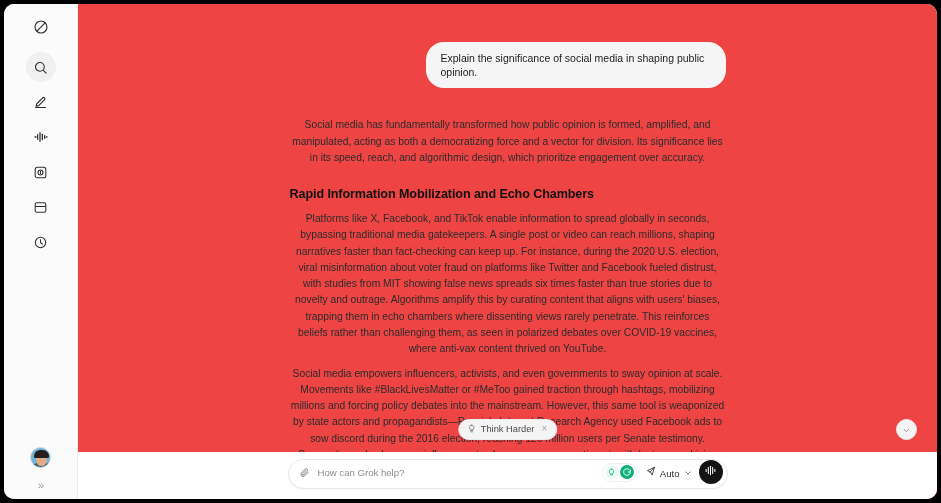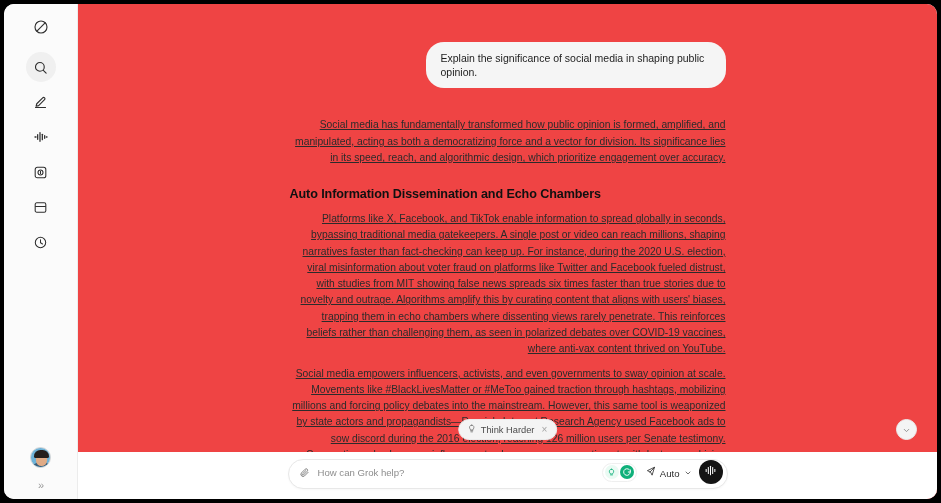--- a/index.html
+++ b/index.html
@@ -111,40 +111,39 @@
     color: #1c1c1c;
     line-height: 1.35;
     max-width: 300px;
   }
   .answer { margin-top: 29px; }
   .answer p {
     font-size: 10.3px;
     line-height: 1.58;
     color: #2b2b2b;
     margin-bottom: 8px;
-    text-align: right;
-    text-decoration: underline;
+    text-align: center;
   }
   .answer h3 {
     font-size: 12.6px;
     font-weight: 700;
     color: #101010;
     margin-top: 21px;
     margin-bottom: 10px;
     letter-spacing: -0.1px;
   }
 
   
   .think-pill {
     position: absolute;
     left: 50%;
     transform: translateX(-50%);
     bottom: 12px;
     display: inline-flex;
-    align-items: center;
+    align-items: flex-start;
     gap: 5px;
     background: #f4f4f4;
     border: 1px solid #ebebeb;
     border-radius: 14px;
     padding: 4px 9px 4px 8px;
     font-size: 9.3px;
     color: #4a4a4a;
     cursor: pointer;
     z-index: 6;
   }
@@ -322,21 +321,21 @@
     <div class="conversation">
       <div class="thread">
 
         <div class="user-row">
           <div class="user-bubble">Explain the significance of social media in shaping public opinion.</div>
         </div>
 
         <div class="answer">
           <p>Social media has fundamentally transformed how public opinion is formed, amplified, and manipulated, acting as both a democratizing force and a vector for division. Its significance lies in its speed, reach, and algorithmic design, which prioritize engagement over accuracy.</p>
 
-          <h3>Auto Information Dissemination and Echo Chambers</h3>
+          <h3>Rapid Information Mobilization and Echo Chambers</h3>
           <p>Platforms like X, Facebook, and TikTok enable information to spread globally in seconds, bypassing traditional media gatekeepers. A single post or video can reach millions, shaping narratives faster than fact-checking can keep up. For instance, during the 2020 U.S. election, viral misinformation about voter fraud on platforms like Twitter and Facebook fueled distrust, with studies from MIT showing false news spreads six times faster than true stories due to novelty and outrage. Algorithms amplify this by curating content that aligns with users' biases, trapping them in echo chambers where dissenting views rarely penetrate. This reinforces beliefs rather than challenging them, as seen in polarized debates over COVID-19 vaccines, where anti-vax content thrived on YouTube.</p>
 
           <p>Social media empowers influencers, activists, and even governments to sway opinion at scale. Movements like #BlackLivesMatter or #MeToo gained traction through hashtags, mobilizing millions and forcing policy debates into the mainstream. However, this same tool is weaponized by state actors and propagandists—Russia's Internet Research Agency used Facebook ads to sow discord during the 2016 election, reaching 126 million users per Senate testimony. Corporations also leverage influencers to shape consumer sentiment, with Instagram driving trends like “clean beauty” through curated aesthetics.</p>
         </div>
       </div>
 
       <div class="think-pill">
         <span>
           <svg width="9" height="9" viewBox="0 0 24 24" fill="none" stroke="#6b6b6b" stroke-width="1.9" stroke-linecap="round" stroke-linejoin="round">
             <path d="M9 18 h6"></path>

